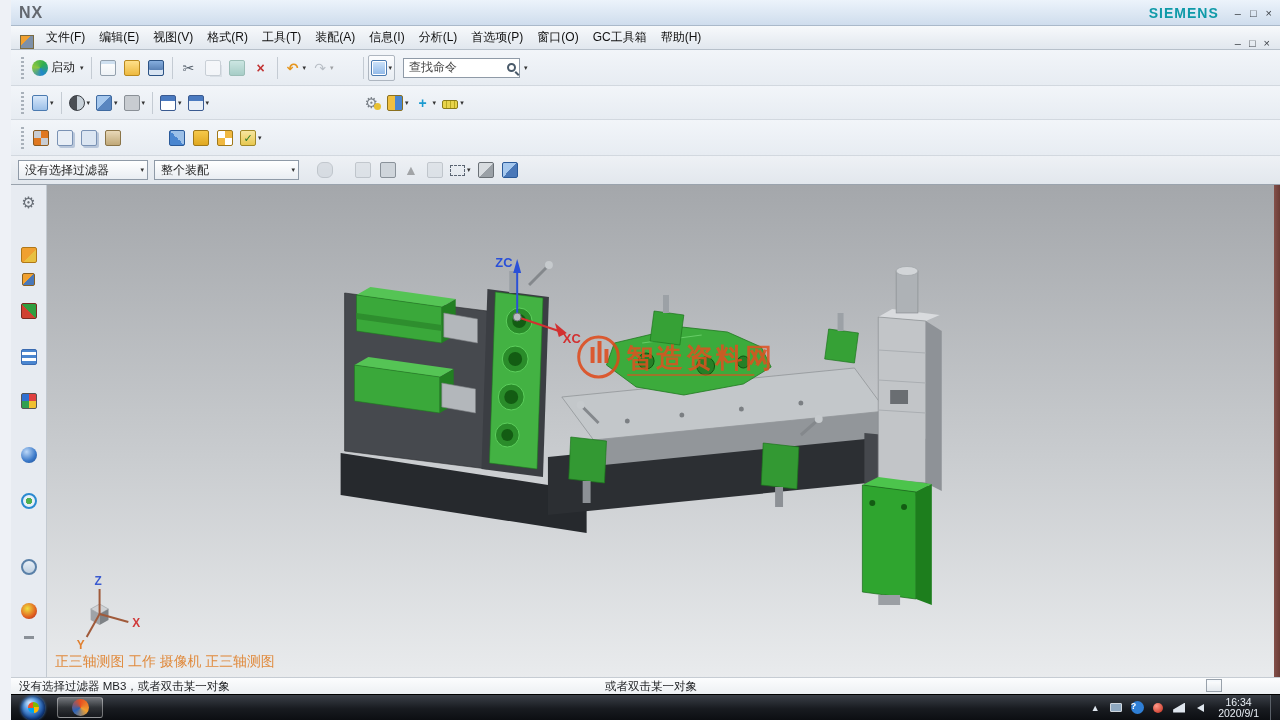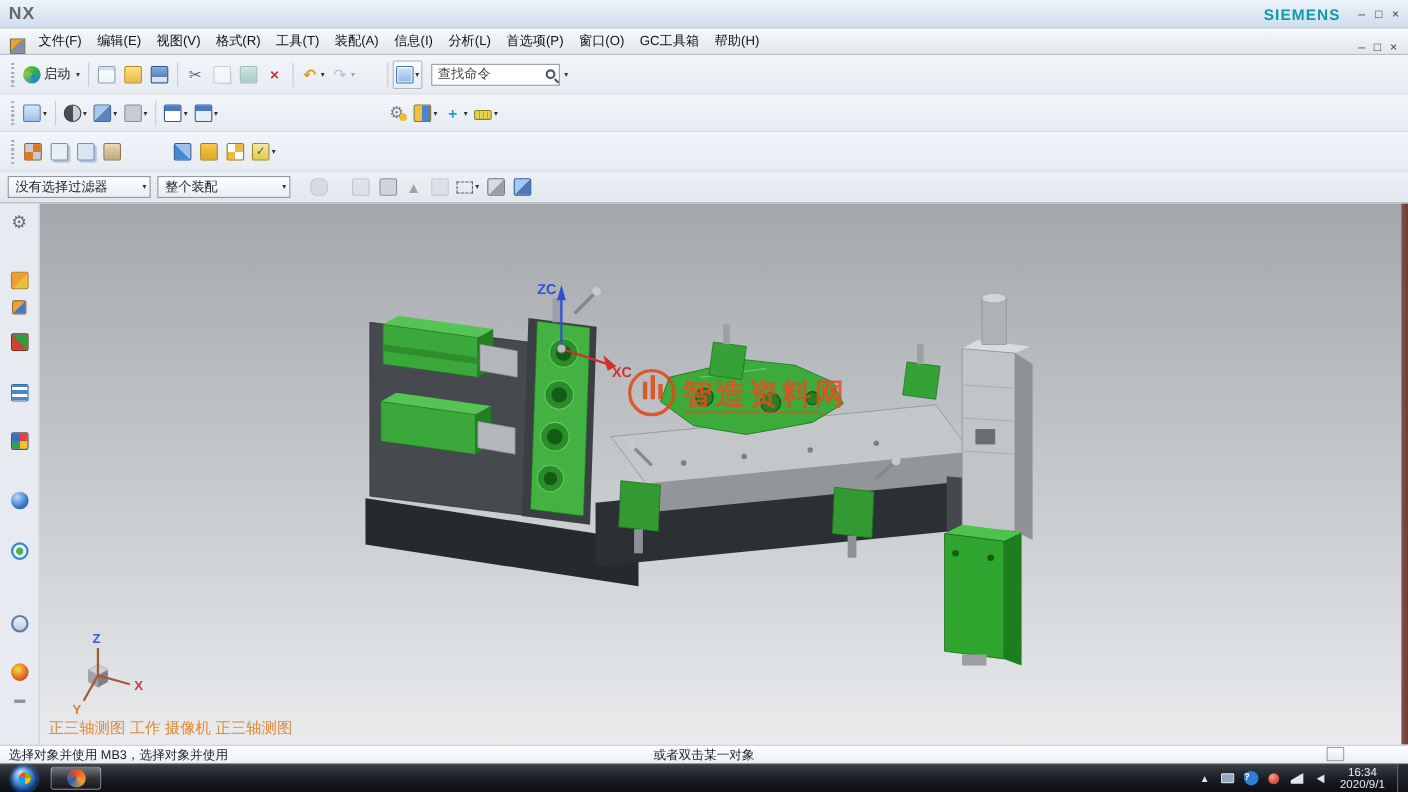--- a/index.html
+++ b/index.html
@@ -1,17 +1,17 @@
 <!DOCTYPE html>
 <html><head>
 <meta charset="utf-8">
 <style>
   *{margin:0;padding:0;box-sizing:border-box;}
   html,body{width:1280px;height:720px;overflow:hidden;font-family:"Liberation Sans","DejaVu Sans",sans-serif;font-size:12px;}
-  #app{position:relative;width:1280px;height:720px;background:#eef1f6;}
+  #app{position:relative;width:1280px;height:720px;background:#eef1f6;padding-left:11px;}
 
   
   .titlebar{height:26px;background:linear-gradient(#ecf3fb,#cfdded);display:flex;align-items:center;padding:0 8px;border-bottom:1px solid #aab9ca;}
   .nx-logo{font-weight:bold;font-size:16px;color:#63686f;letter-spacing:1px;margin-right:10px;}
   .tb-title{font-size:12px;color:#16181b;}
   .brand{margin-left:auto;color:#0f9aa8;font-weight:bold;font-size:14px;letter-spacing:1px;}
   .winbtns{display:flex;gap:9px;margin-left:16px;color:#3a3f45;font-size:11px;}
   .winbtns span{cursor:default;}
 
   
@@ -232,21 +232,21 @@
         <span class="ic16" style="background:linear-gradient(#f6e6a0,#e8c850);border:1px solid #a08828;color:#2a7a2a;font-size:11px;font-weight:bold;text-align:center;line-height:15px">✓</span>
         <span class="caret">▾</span>
       </div>
   </div>
 
   <div class="selbar">
     <div class="combo" style="width:130px">
       <span>没有选择过滤器</span>
       <span class="caret">▾</span>
     </div>
-    <div class="combo" style="width:121px">
+    <div class="combo" style="width:145px">
       <span>整个装配</span>
       <span class="caret">▾</span>
     </div>
     <div class="tbtn dim" style="margin-left:8px">
         <span class="ic16" style="background:#c2c8cf;border:1px solid #8a929a;border-radius:6px"></span>
       </div>
     <div class="tbtn dim" style="margin-left:14px">
         <span class="ic16" style="background:#cfd5db;border:1px solid #8a929a"></span>
       </div>
     <div class="tbtn">
@@ -428,21 +428,21 @@
           <text x="30" y="464" fill="#e08030" font-size="12" font-weight="bold">Y</text>
         </g>
 
         <text x="8" y="481" fill="#e08a3c" font-size="14">正三轴测图 工作 摄像机 正三轴测图</text>
       </svg>
       <div class="redge"></div>
     </div>
   </div>
 
   <div class="statusbar">
-    <span class="st-left">选择对象并使用 MB3，选择对象并使用</span>
+    <span class="st-left">没有选择过滤器 MB3，或者双击某一对象</span>
     <span class="st-center">或者双击某一对象</span>
     <span class="st-btn"></span>
   </div>
 
   <div class="taskbar">
     <div class="orb">
         <span class="flag"></span>
       </div>
     <div class="taskbtn">
         <span class="nxapp"></span>

